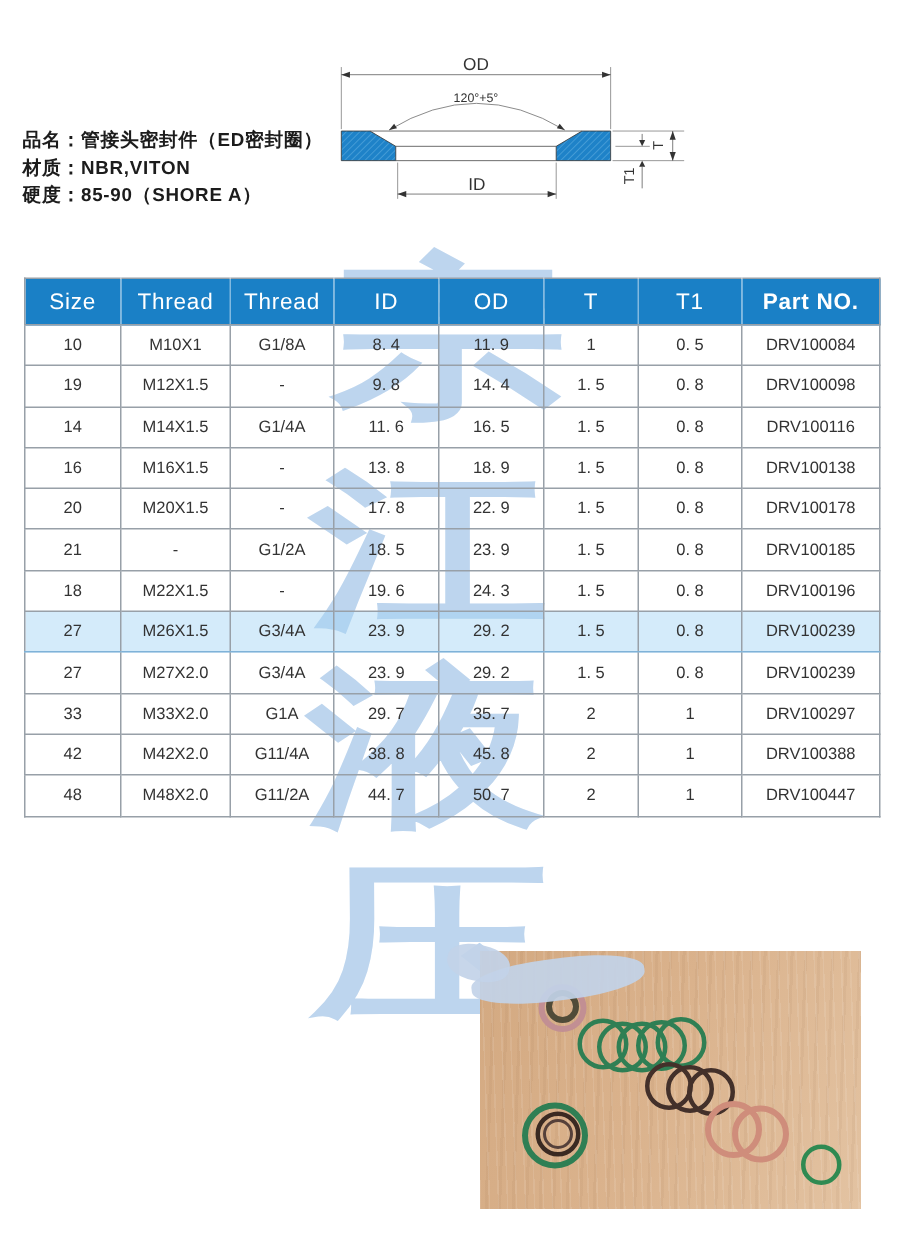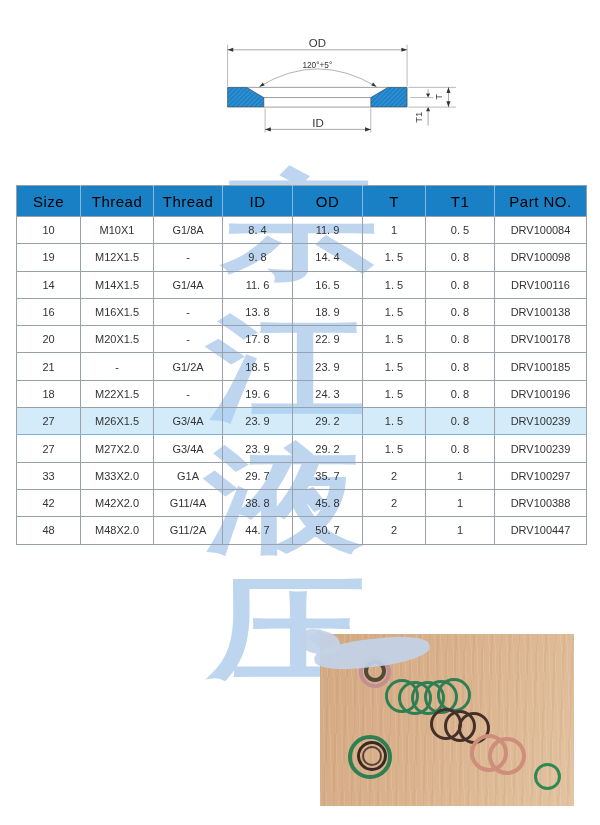--- a/index.html
+++ b/index.html
@@ -14,25 +14,25 @@
   
   .info{position:absolute;left:15px;top:84px;z-index:2;font-size:12.5px;font-weight:bold;
         color:#1c1c1c;line-height:18.5px;letter-spacing:.5px;white-space:nowrap;}
 
   
   .diagram{position:absolute;left:218px;top:4px;z-index:1;}
 
   
   .twrap{position:absolute;left:16px;top:185px;z-index:2;}
   table.spec{border-collapse:collapse;table-layout:fixed;width:571px;background:transparent;}
-  table.spec th{height:28px;background:#1a80c6;color:#000000;font-size:15px;font-weight:normal;
+  table.spec th{height:28px;background:#1a80c6;color:#ffffff;font-size:15px;font-weight:normal;
        letter-spacing:.5px;border:1px solid #98a0a8;border-left:1px solid rgba(255,255,255,.45);
        border-right:1px solid rgba(255,255,255,.45);}
   table.spec th:first-child{border-left:1px solid #98a0a8;}
-  table.spec th:last-child{border-right:1px solid #98a0a8;}
+  table.spec th:last-child{border-right:1px solid #98a0a8;font-weight:bold;}
   table.spec td{height:26.3px;border:1px solid #98a0a8;font-size:11px;color:#333;
        text-align:center;padding:0;background:transparent;}
   table.spec tr.hl td{background:rgba(160,210,245,.45);
        border-top-color:#7fb2d8;border-bottom-color:#7fb2d8;}
 
   
   .photo{position:absolute;left:320px;top:634px;width:254px;height:172px;z-index:3;
      background:
        repeating-linear-gradient(88deg, rgba(255,255,255,.10) 0 1px, rgba(0,0,0,0) 1px 6px),
        repeating-linear-gradient(92deg, rgba(120,75,40,.06) 0 2px, rgba(0,0,0,0) 2px 9px),
@@ -49,20 +49,25 @@
 
 <div class="page">
 
   <div class="wm">
     <span style="left:210px;top:152px">宗</span>
     <span style="left:196px;top:294px">江</span>
     <span style="left:194px;top:426px">液</span>
     <span style="left:198px;top:556px">压</span>
   </div>
 
+  <div class="info">
+    <div>品名：管接头密封件（ED密封圈）</div>
+    <div>材质：NBR,VITON</div>
+    <div>硬度：85-90（SHORE A）</div>
+  </div>
 
   <svg class="diagram" width="382" height="168" viewBox="218 4 600 168" style="width:382px;height:168px;" xmlns="http://www.w3.org/2000/svg">
     <defs>
       <pattern id="hatch" patternUnits="userSpaceOnUse" width="5" height="5" patternTransform="rotate(45)">
         <rect width="5" height="5" fill="#1e82c8"></rect>
         <line x1="0" y1="0" x2="0" y2="5" stroke="#56a8dc" stroke-width="1.4"></line>
       </pattern>
     </defs>
 
     <g stroke="#777" stroke-width="0.8">

